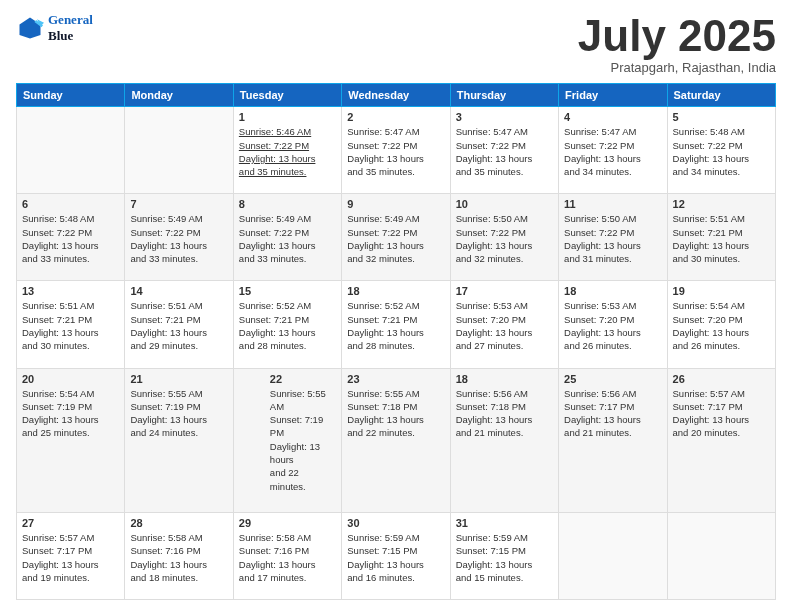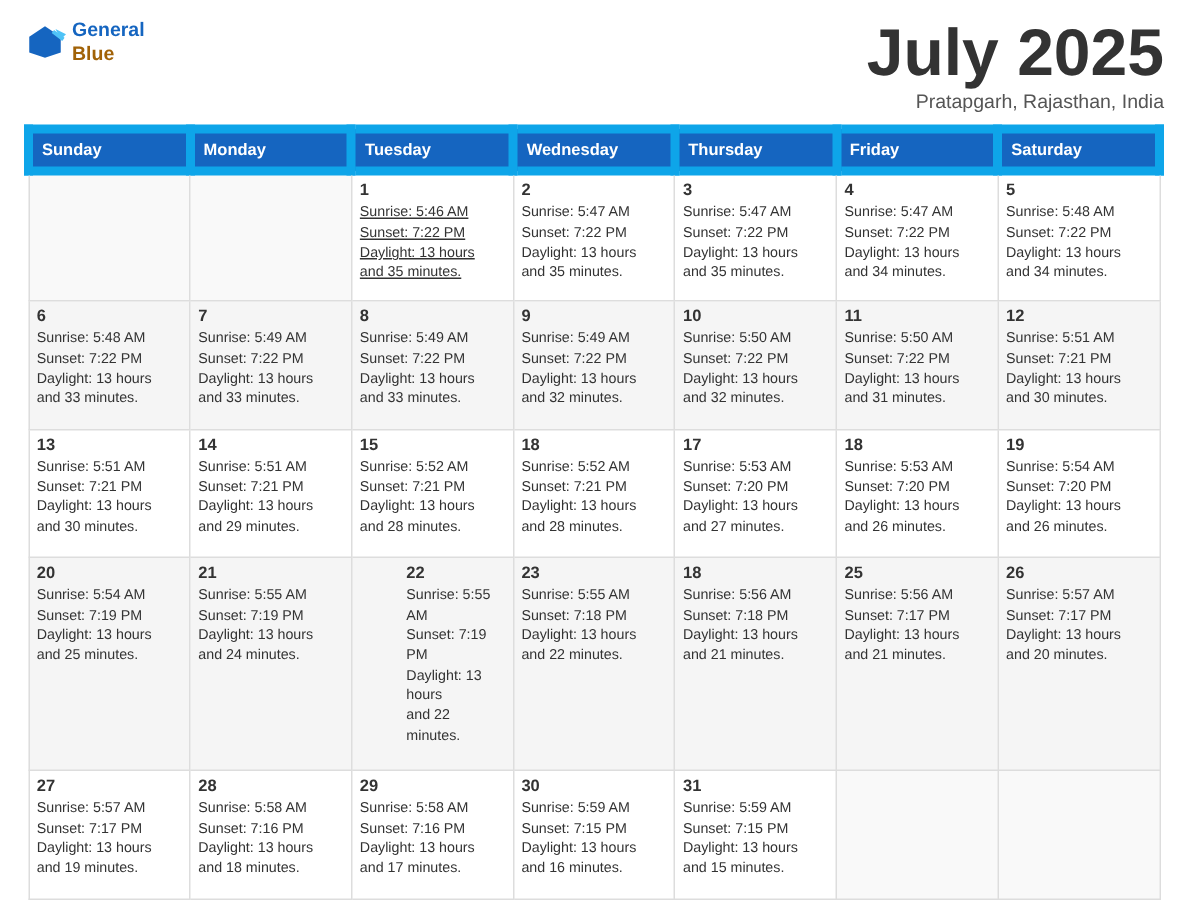--- a/index.html
+++ b/index.html
@@ -21,20 +21,21 @@
     .header {
       display: flex;
       align-items: flex-start;
       justify-content: space-between;
       margin-bottom: 8px;
     }
     .logo {
       display: flex;
       align-items: center;
       gap: 4px;
+      font-family: Liberation Serif, serif;
     }
     .logo-text {
       font-size: 13px;
       font-weight: bold;
       color: #333;
       line-height: 1.2;
     }
     .logo-text span {
       color: #1565c0;
     }
@@ -62,21 +63,21 @@
       width: 100%;
       table-layout: fixed;
     }
     .calendar th {
       background: #1565c0;
       color: #fff;
       text-align: left;
       padding: 5px 6px;
       font-size: 11px;
       font-weight: bold;
-      border: 6px solid #0ea5e9;
+      border: 1px solid #0ea5e9;
       margin-left: 13px;
     }
     .calendar td {
       vertical-align: top;
       padding: 4px 5px;
       border: 1px solid #ddd;
       height: 78px;
       font-size: 10px;
       color: #333;
       background: #fff;
@@ -112,21 +113,21 @@
 <div class="page">
   <div class="header">
     <div class="logo">
       <svg class="logo-icon" viewBox="0 0 32 32">
         <polygon points="16,4 28,12 28,24 16,28 4,24 4,12" fill="#1565c0"></polygon>
         <polygon points="22,8 30,14" fill="#4fc3f7" stroke="#4fc3f7" stroke-width="3"></polygon>
         <polygon points="24,6 32,10 28,14" fill="#4fc3f7"></polygon>
       </svg>
       <div class="logo-text">
         <div><span>General</span></div>
-        <div><span style="color:#a16207">Blue</span></div>
+        <div><span style="color:#0f172a">Blue</span></div>
       </div>
     </div>
     <div class="title-block">
       <div class="month-title">July 2025</div>
       <div class="location">Pratapgarh, Rajasthan, India</div>
     </div>
   </div>
 
   <table class="calendar">
     <thead>

